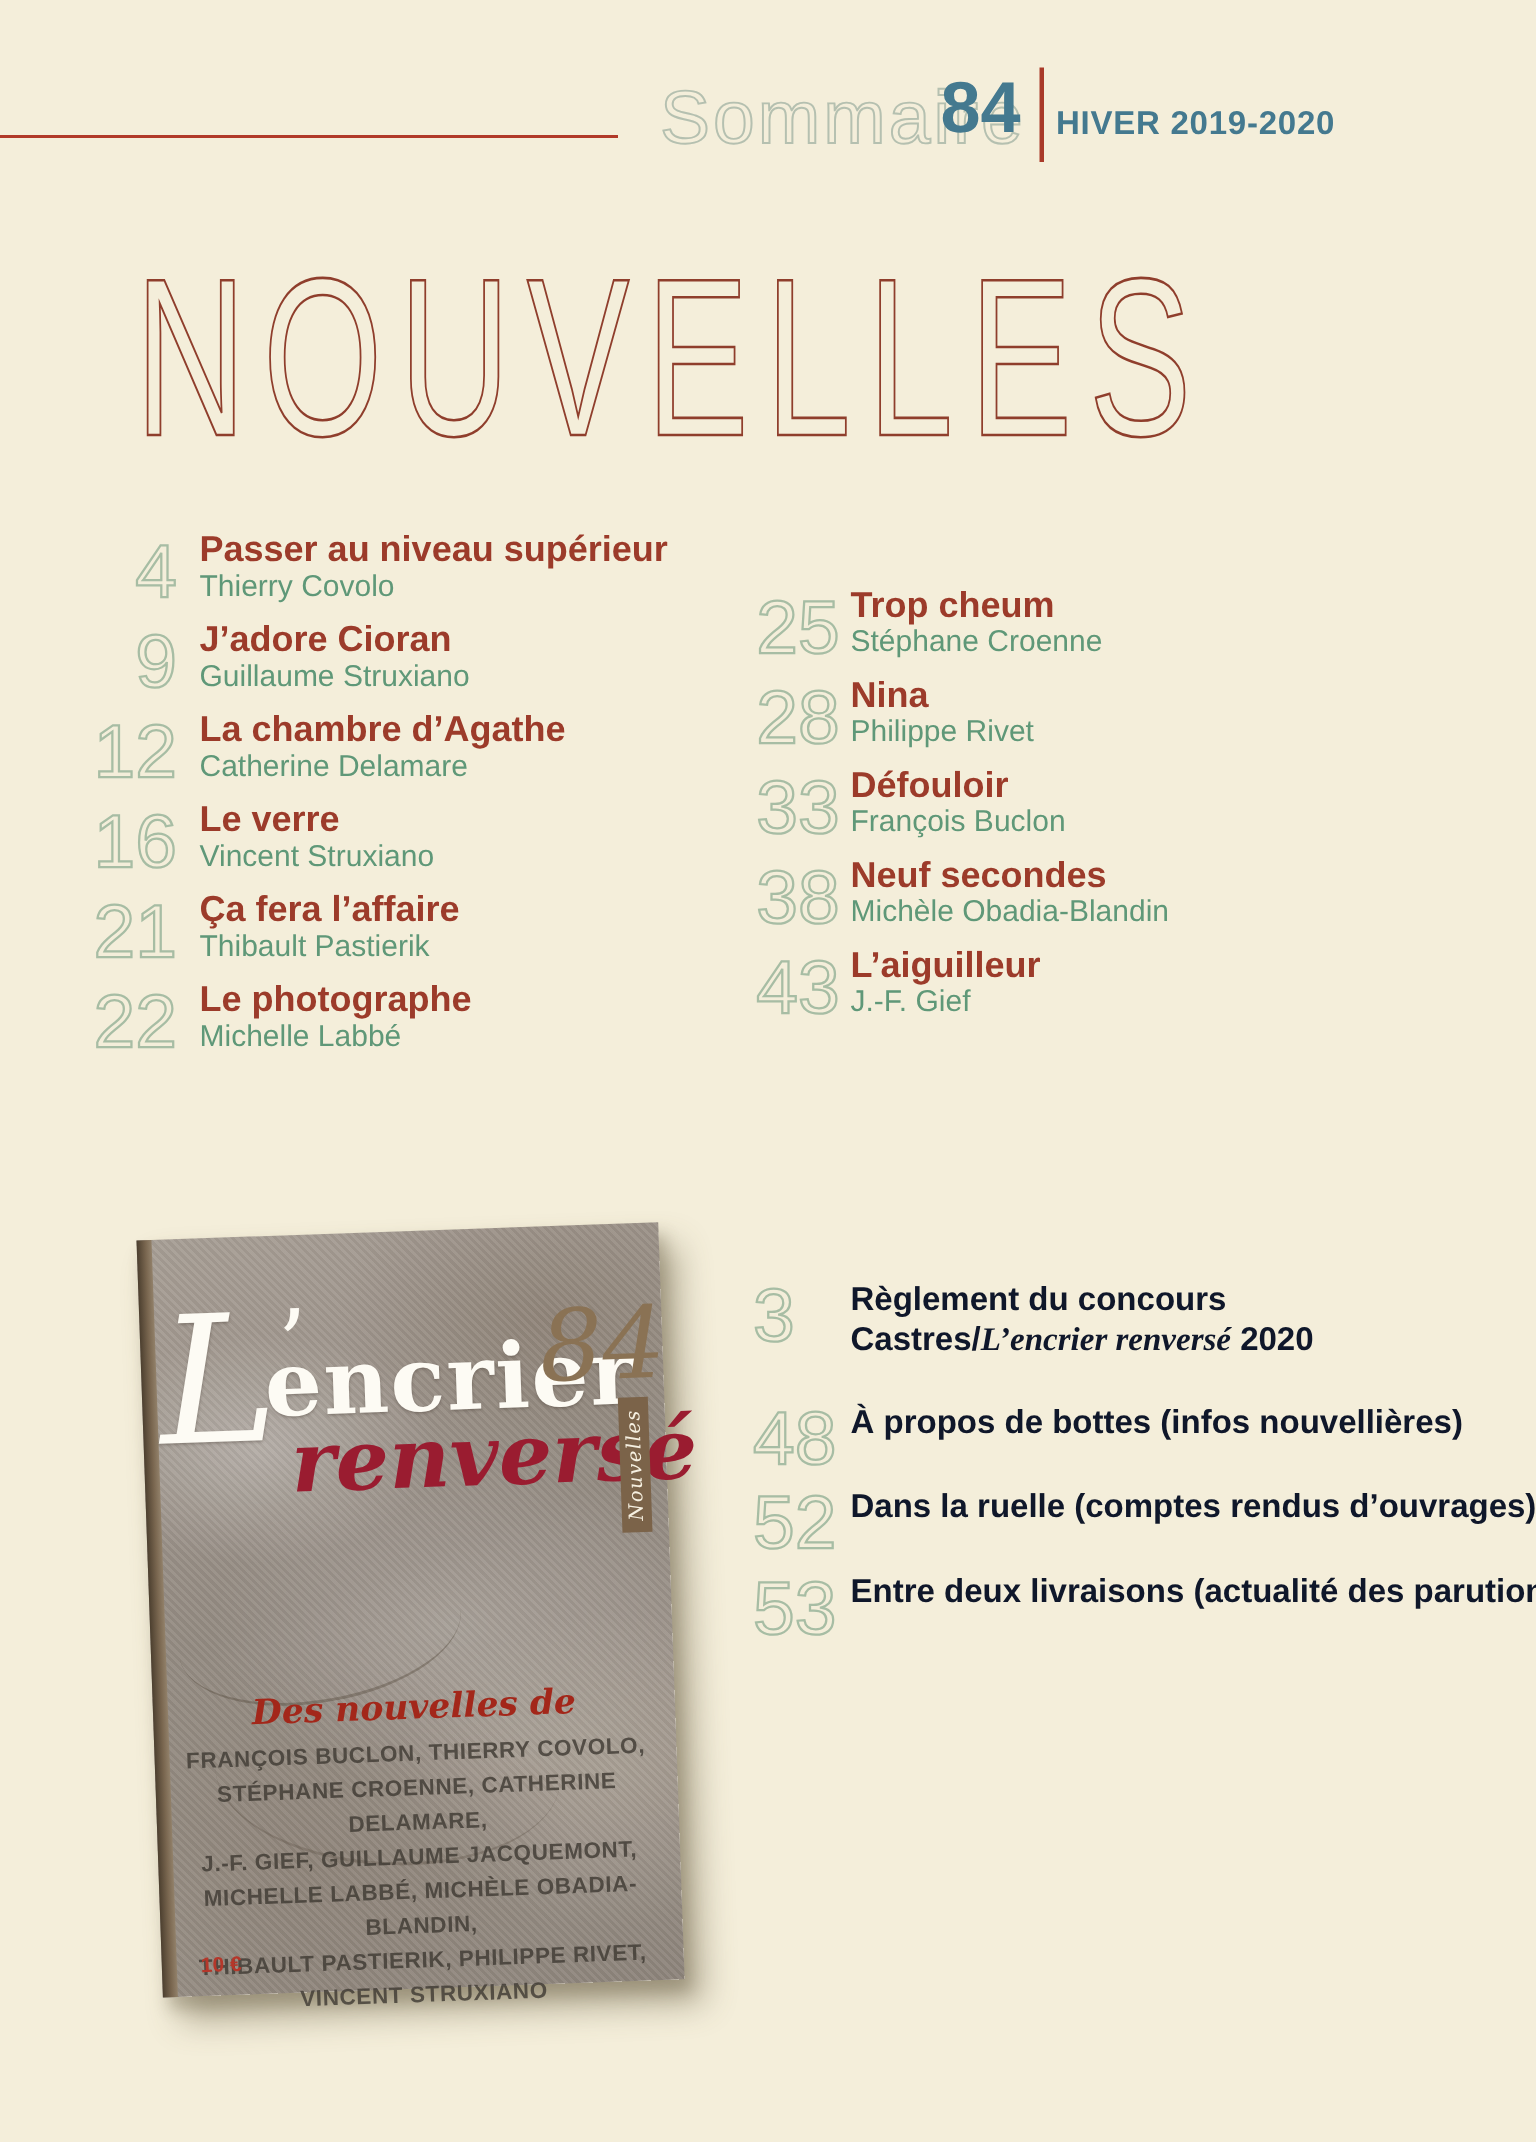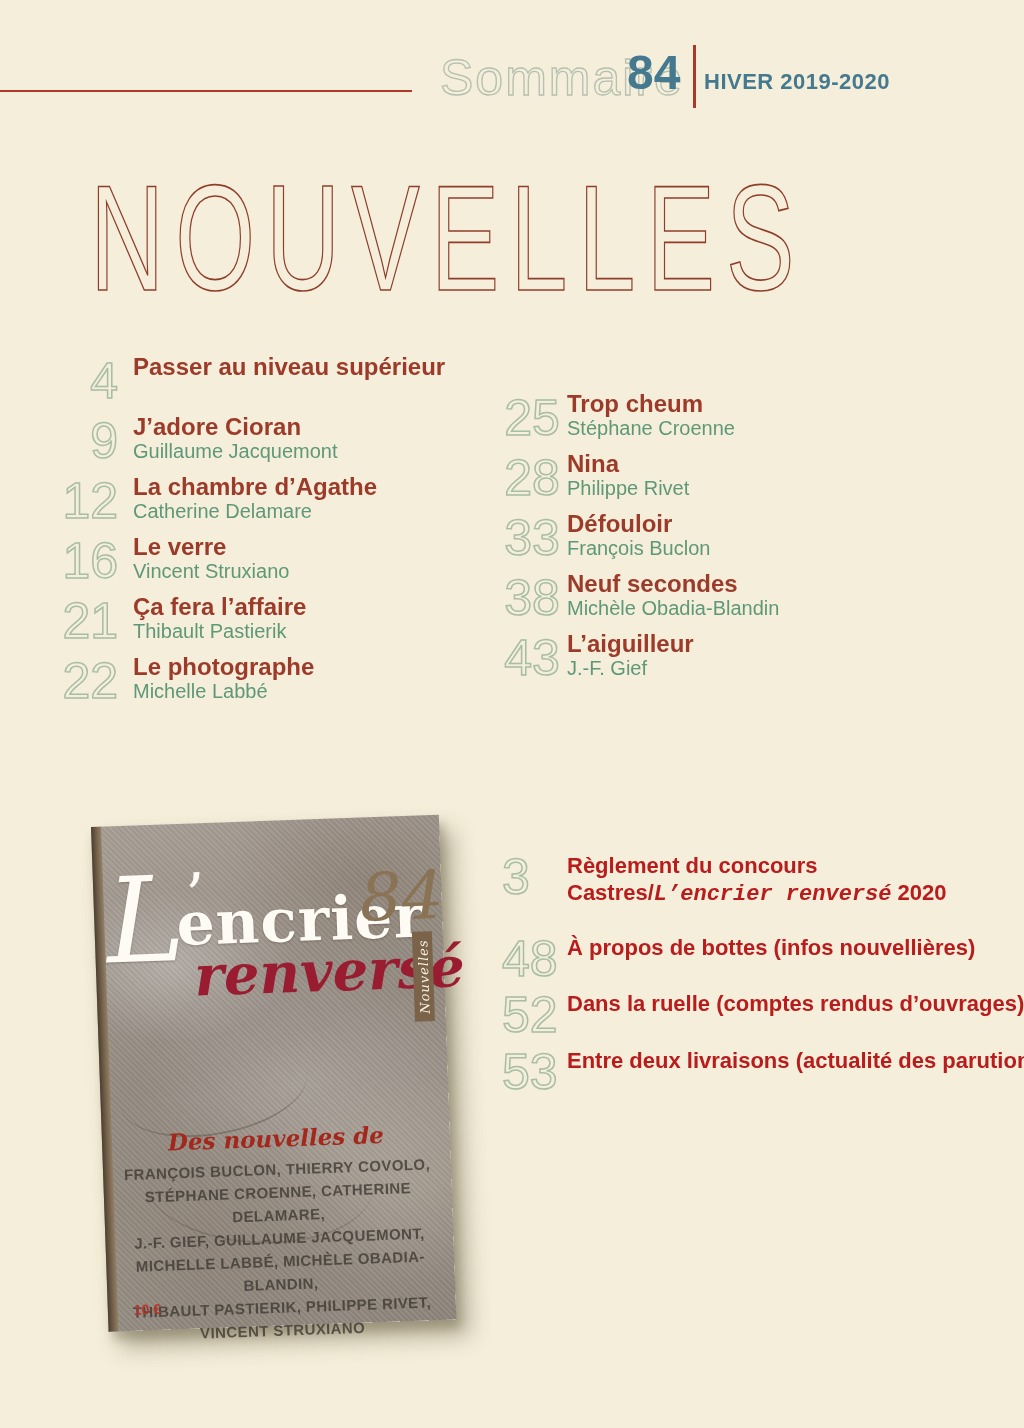--- a/index.html
+++ b/index.html
@@ -29,23 +29,23 @@
   .colR .toc-num{text-align:center;width:58px;}
   .toc-text{position:absolute;top:0;white-space:nowrap;}
   .colL .toc-text{left:75px;}
   .colR .toc-text{left:64px;}
   .toc-title{font-size:24px;font-weight:bold;color:#9c3b2a;line-height:25px;}
   .toc-author{font-size:20px;color:#5f9878;line-height:25px;}
 
   
   .rubric{position:absolute;left:502px;}
   .rubric .toc-num{text-align:left;width:58px;top:0;}
-  .rubric-text{position:absolute;left:65px;top:0;font-size:22px;font-weight:bold;color:#b91c1c;
+  .rubric-text{position:absolute;left:65px;top:0;font-size:22px;font-weight:bold;color:#0f172a;
                line-height:27px;white-space:nowrap;}
-  .rubric-text .logo-italic{font-family:Liberation Mono, monospace;font-style:italic;}
+  .rubric-text .logo-italic{font-family:Liberation Serif, serif;font-style:italic;}
 
   
   .cover{position:absolute;left:91px;top:827px;width:348px;height:505px;
          transform:rotate(-2deg);transform-origin:0 0;
          background:
            radial-gradient(ellipse 170px 110px at 22% 28%, rgba(255,255,255,.25), transparent 70%),
            radial-gradient(ellipse 200px 140px at 78% 12%, rgba(118,100,84,.30), transparent 70%),
            radial-gradient(ellipse 230px 160px at 58% 52%, rgba(255,255,255,.16), transparent 70%),
            radial-gradient(ellipse 250px 190px at 28% 82%, rgba(108,94,80,.28), transparent 72%),
            radial-gradient(ellipse 210px 150px at 88% 72%, rgba(205,195,180,.28), transparent 70%),
@@ -90,27 +90,28 @@
   <div class="issue">84</div>
   <div class="hdr-divider"></div>
   <div class="season">HIVER 2019-2020</div>
 
   <div class="nouvelles">NOUVELLES</div>
 
   <div class="toc-entry colL" style="top:354px">
     <div class="toc-num">4</div>
     <div class="toc-text">
         <div class="toc-title">Passer au niveau supérieur</div>
+    <div class="toc-author">Thierry Covolo</div>
       </div>
   </div>
   <div class="toc-entry colL" style="top:414px">
     <div class="toc-num">9</div>
     <div class="toc-text">
         <div class="toc-title">J’adore Cioran</div>
-    <div class="toc-author">Guillaume Jacquemont</div>
+    <div class="toc-author">Guillaume Struxiano</div>
       </div>
   </div>
   <div class="toc-entry colL" style="top:474px">
     <div class="toc-num">12</div>
     <div class="toc-text">
         <div class="toc-title">La chambre d’Agathe</div>
     <div class="toc-author">Catherine Delamare</div>
       </div>
   </div>
   <div class="toc-entry colL" style="top:534px">

